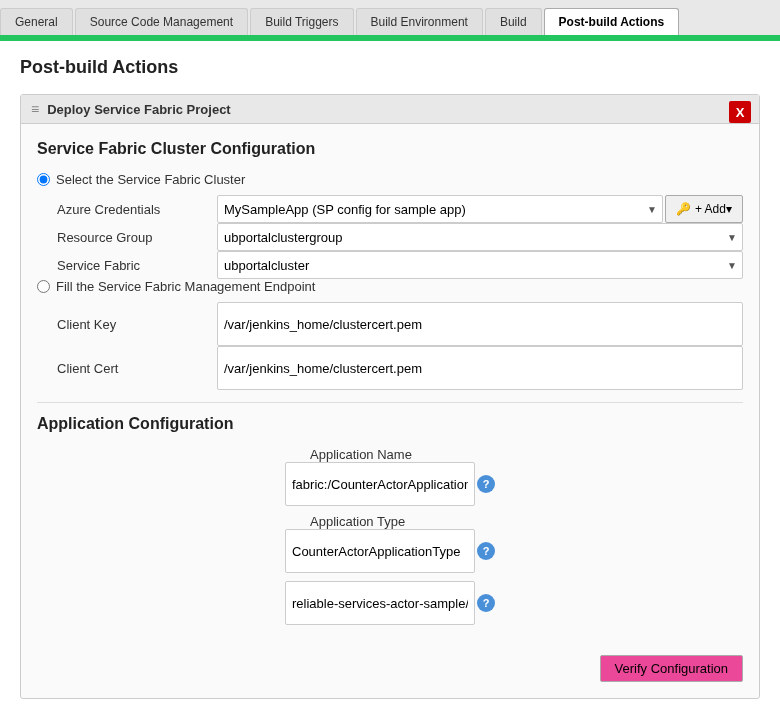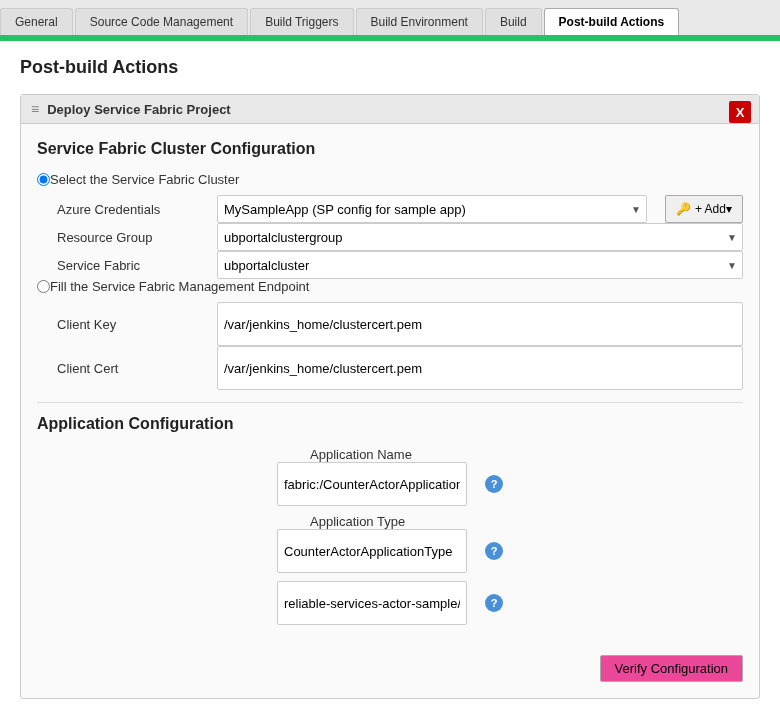--- a/index.html
+++ b/index.html
@@ -105,21 +105,21 @@
       color: #222;
     }
 
     
     .radio-group {
       margin-bottom: 10px;
     }
     .radio-option {
       display: flex;
       align-items: center;
-      gap: 0;
+      gap: 6px;
       margin-bottom: 8px;
       cursor: pointer;
     }
     .radio-option input[type="radio"] {
       cursor: pointer;
     }
 
     
     .form-row {
       display: flex;
@@ -129,21 +129,21 @@
     .form-label {
       width: 160px;
       flex-shrink: 0;
       font-size: 13px;
       color: #333;
     }
     .form-control {
       flex: 1;
       display: flex;
       align-items: center;
-      gap: 18px;
+      gap: 2px;
     }
     .form-input {
       flex: 1;
       padding: 4px 6px;
       border: 1px solid #ccc;
       border-radius: 2px;
       font-size: 13px;
       background: #fff;
       height: 44px;
     }

